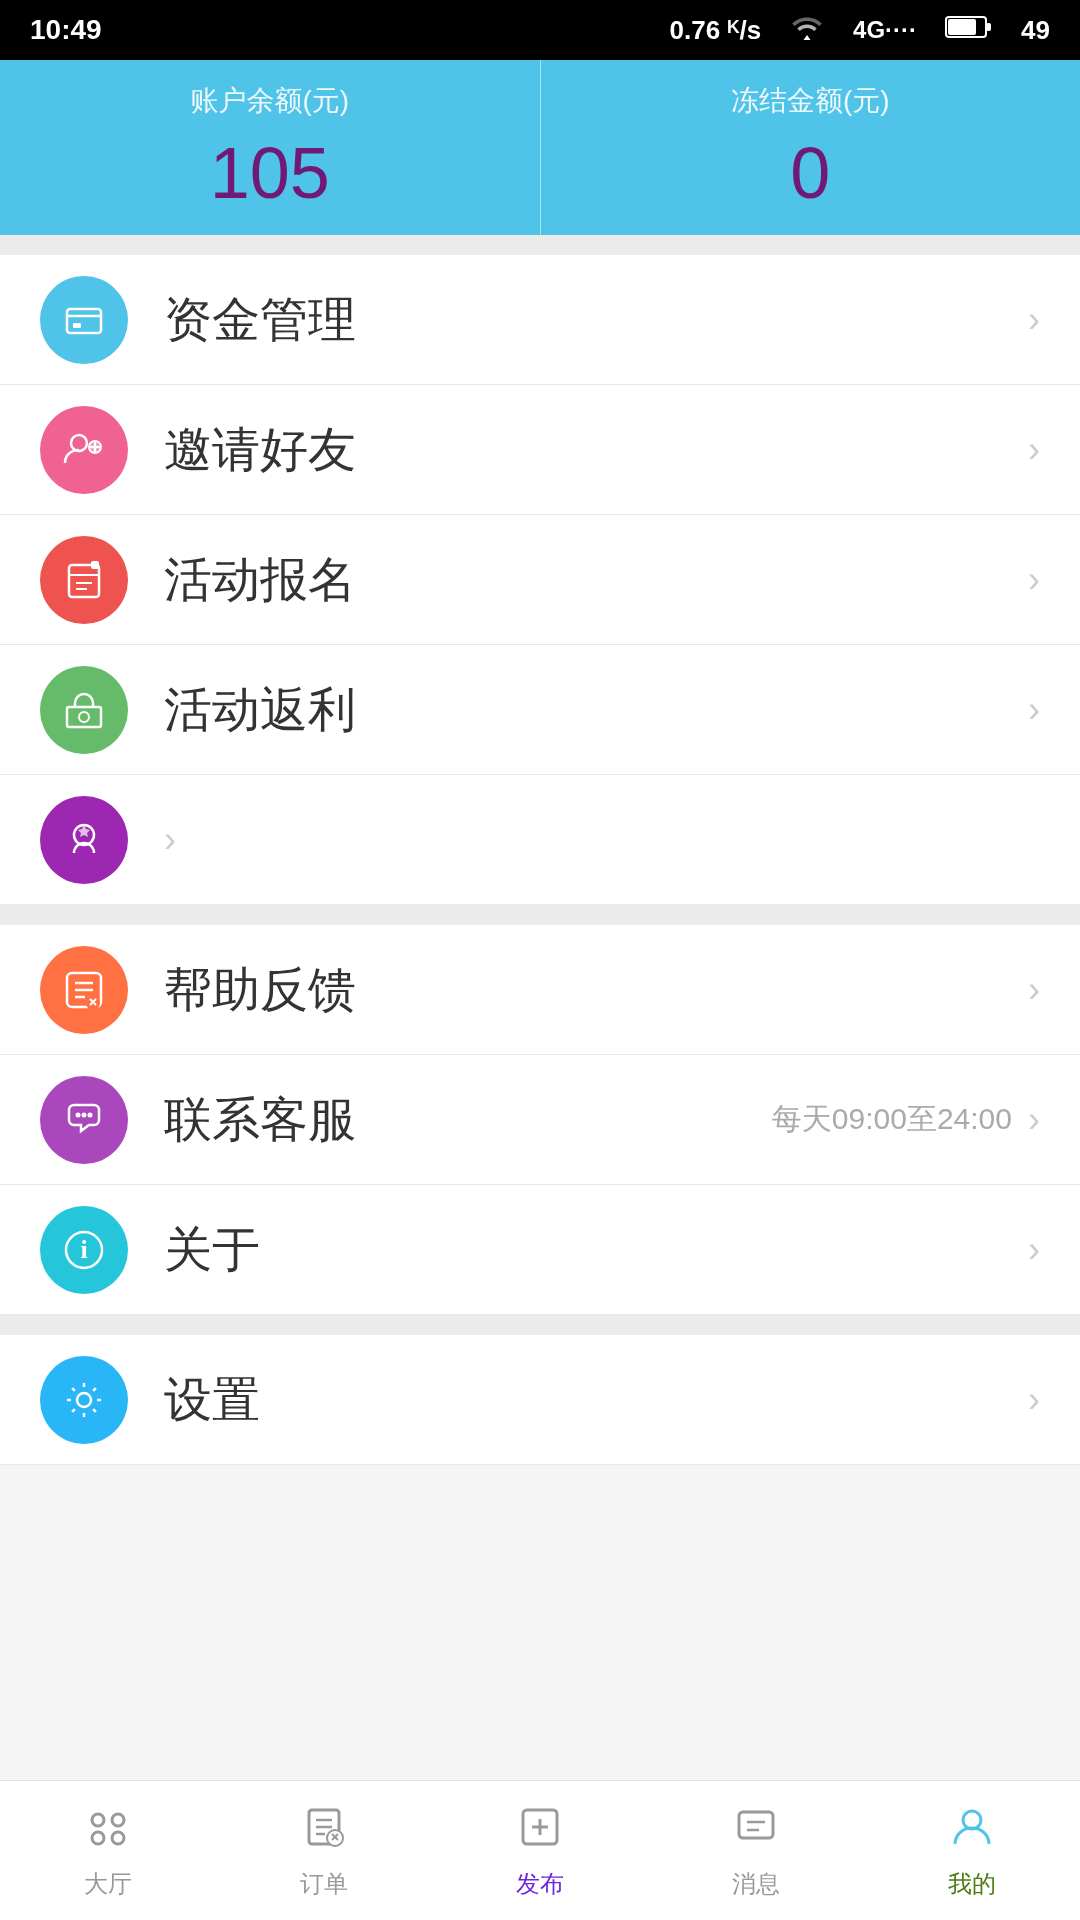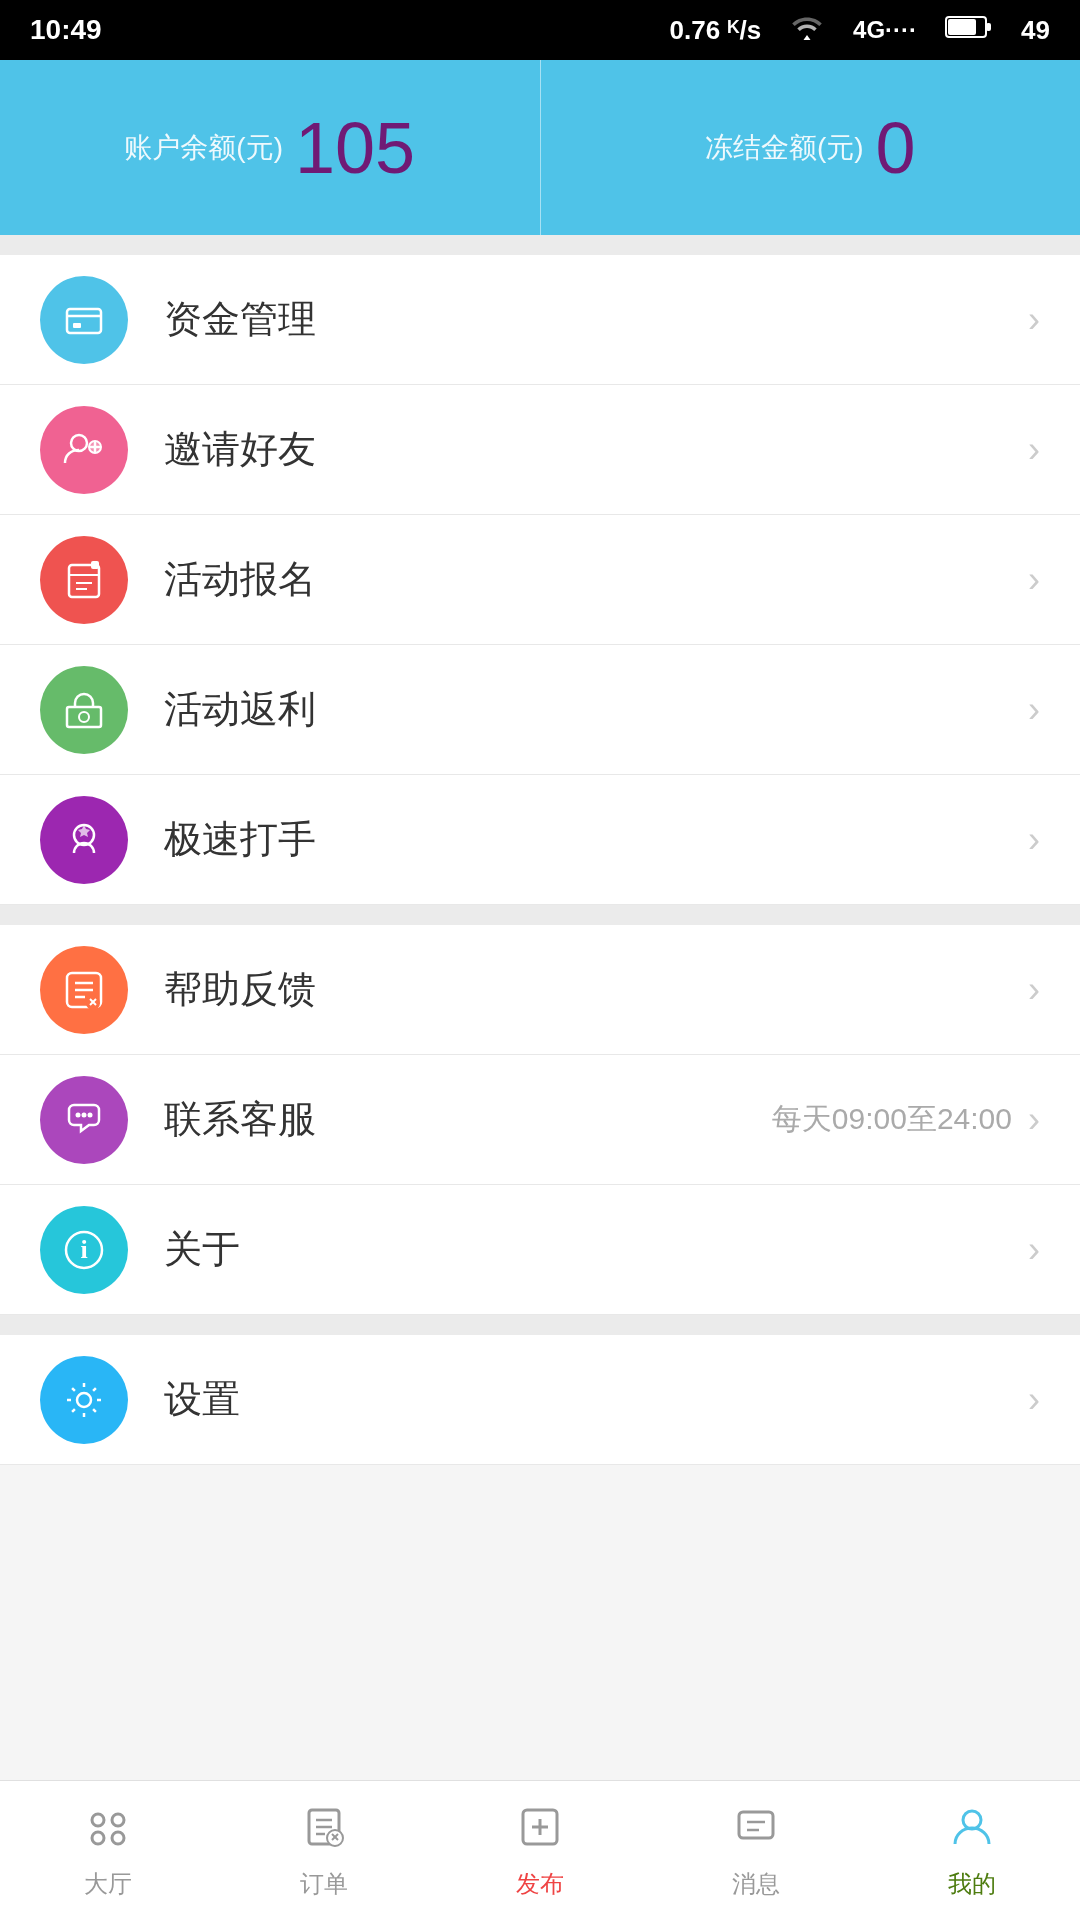--- a/index.html
+++ b/index.html
@@ -37,21 +37,21 @@
     .balance-section {
       width: 100%;
       background: #4fc3e8;
       display: flex;
       align-items: stretch;
       height: 175px;
     }
     .balance-item {
       flex: 1;
       display: flex;
-      flex-direction: row;
+      flex-direction: column;
       align-items: center;
       justify-content: center;
       gap: 12px;
     }
     .balance-item + .balance-item {
       border-left: 1px solid rgba(255,255,255,0.5);
     }
     .balance-label {
       color: rgba(255,255,255,0.9);
       font-size: 28px;
@@ -99,21 +99,21 @@
     .icon-pink { background: #f06292; }
     .icon-red { background: #ef5350; }
     .icon-green { background: #66bb6a; }
     .icon-purple { background: #9c27b0; }
     .icon-orange { background: #ff7043; }
     .icon-violet { background: #ab47bc; }
     .icon-teal { background: #26c6da; }
     .icon-cyan { background: #29b6f6; }
 
     .menu-label {
-      font-size: 38px;
+      font-size: 48px;
       color: #333;
       flex: 1;
     }
     .menu-hint {
       font-size: 30px;
       color: #aaa;
       margin-right: 16px;
     }
     .chevron {
       color: #ccc;
@@ -255,21 +255,20 @@
       <span class="chevron">›</span>
     </div>
     <div class="menu-item">
       <div class="menu-icon icon-purple">
         <svg class="svg-icon" viewBox="0 0 50 50">
           <circle cx="25" cy="20" r="10" stroke="white" stroke-width="2.5" fill="none"></circle>
           <path d="M15 38c0-5.5 4.5-10 10-10s10 4.5 10 10" stroke="white" stroke-width="2.5" fill="none"></path>
           <path d="M25 10 L27 14 L31 15 L28 18 L29 22 L25 20 L21 22 L22 18 L19 15 L23 14 Z" fill="white" opacity="0.7"></path>
         </svg>
       </div>
-      <span class="menu-label">极速打手</span>
 
       <span class="chevron">›</span>
     </div>
   </div>
 
 <div class="section-divider" id="divider-mid1"></div>
 
 <div class="menu-list" id="menu-group2">
     <div class="menu-item">
       <div class="menu-icon icon-orange">
@@ -356,21 +355,21 @@
     <span class="nav-label " style="color: #999">订单</span>
   </div>
     <div class="nav-item">
     <span class="nav-icon " style="color: #999">
       <svg width="50" height="50" viewBox="0 0 50 50" fill="none">
           <rect x="8" y="8" width="34" height="34" rx="4" stroke="currentColor" stroke-width="3"></rect>
           <line x1="25" y1="17" x2="25" y2="33" stroke="currentColor" stroke-width="3"></line>
           <line x1="17" y1="25" x2="33" y2="25" stroke="currentColor" stroke-width="3"></line>
         </svg>
     </span>
-    <span class="nav-label " style="color: #ef4444">发布</span>
+    <span class="nav-label " style="color: #6d28d9">发布</span>
   </div>
     <div class="nav-item">
     <span class="nav-icon " style="color: #999">
       <svg width="50" height="50" viewBox="0 0 50 50" fill="none">
           <rect x="8" y="10" width="34" height="26" rx="4" stroke="currentColor" stroke-width="3"></rect>
           <line x1="16" y1="20" x2="34" y2="20" stroke="currentColor" stroke-width="2.5"></line>
           <line x1="16" y1="28" x2="28" y2="28" stroke="currentColor" stroke-width="2.5"></line>
         </svg>
     </span>
     <span class="nav-label " style="color: #999">消息</span>

